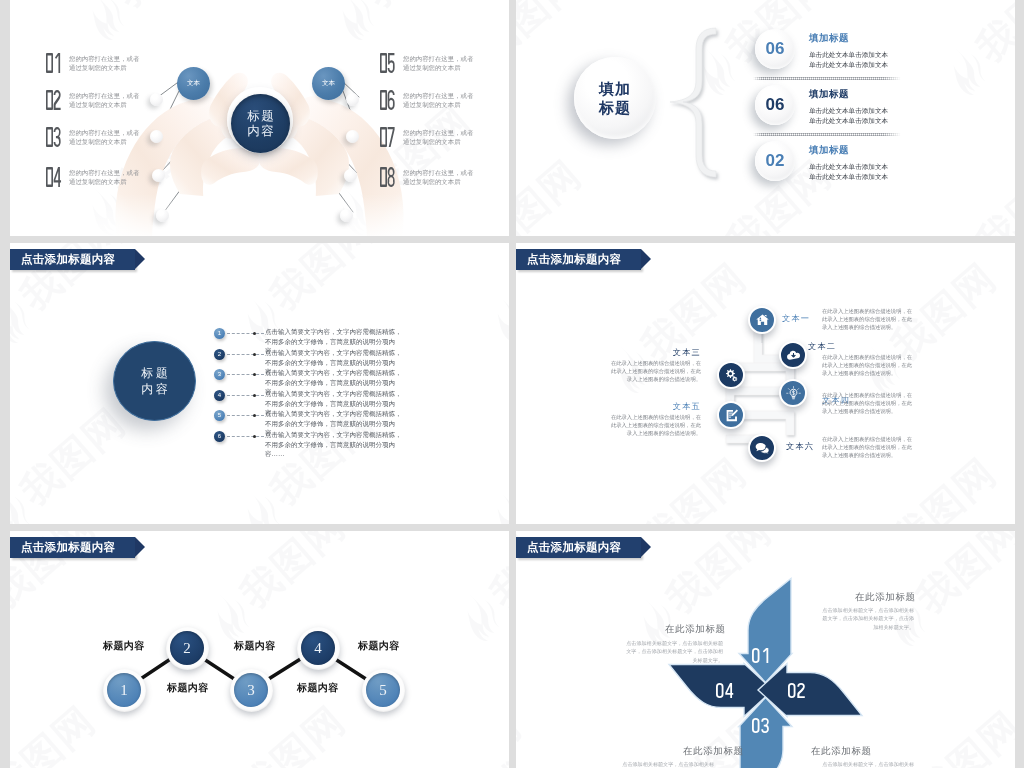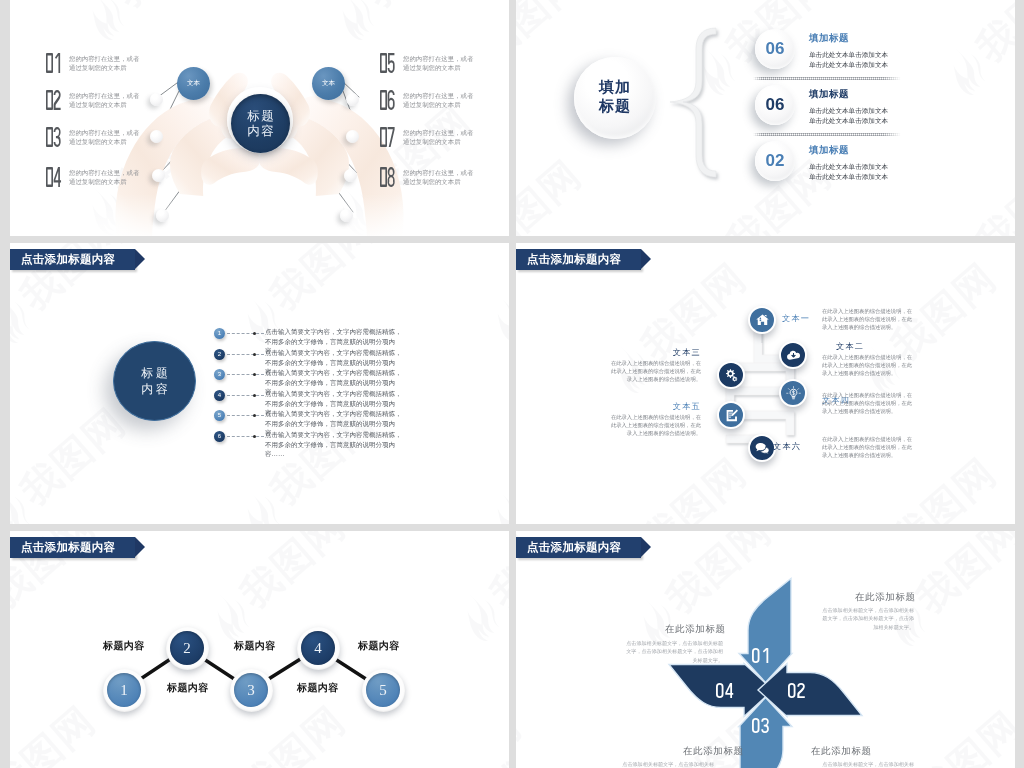--- a/index.html
+++ b/index.html
@@ -42,21 +42,21 @@
     box-shadow:inset 0 2px 5px rgba(0,0,0,.3), 0 2px 5px rgba(0,0,0,.2);
     display:flex;flex-direction:column;align-items:center;justify-content:center;
     color:#eef3f9;font-size:12.5px;line-height:14.5px;font-weight:400;letter-spacing:1.5px;
     text-indent:1.5px;}
 
   
   .s2big{position:absolute;border-radius:50%;
      background:radial-gradient(circle at 40% 30%,#ffffff 28%,#f6f6f7 60%,#e6e7e9 88%,#dcdee1 100%);
      box-shadow:-6px 6px 14px rgba(80,90,105,.35), inset 0 -2px 4px rgba(255,255,255,.9);
      display:flex;flex-direction:column;align-items:center;justify-content:center;
-     color:#1f3864;font-weight:700;font-size:15px;line-height:19px;letter-spacing:1px;font-family:Liberation Mono, monospace;}
+     color:#1f3864;font-weight:700;font-size:15px;line-height:19px;letter-spacing:1px;}
   .s2ball{position:absolute;border-radius:50%;
      background:radial-gradient(circle at 40% 30%,#ffffff 25%,#f7f7f8 58%,#e9eaec 88%,#dfe1e4 100%);
      box-shadow:-4px 5px 10px rgba(80,90,105,.33), inset 0 -1px 3px rgba(255,255,255,.9);
      display:flex;align-items:center;justify-content:center;color:#3a6ea5;font-weight:700;font-size:17px;}
   .s2title{position:absolute;color:#4a7fbb;font-weight:700;font-size:9.5px;letter-spacing:.5px;}
   .s2body{position:absolute;color:#3a3f47;font-size:6.6px;line-height:9.6px;}
   .s2rule{position:absolute;height:3px;
     background:repeating-linear-gradient(90deg,#b9bcc0 0 1px,transparent 1px 2px),
                repeating-linear-gradient(0deg,#b9bcc0 0 1px,transparent 1px 2px);
     background-blend-mode:multiply;opacity:.85;
@@ -611,25 +611,25 @@
         </svg>
       </div>
       <div class="s4c" style="left:232px;top:191px;width:24px;height:24px;background:#1b3a63">
         <svg width="15" height="15" viewBox="0 0 24 24">
           <path d="M9.3,3.3 c4.5,0 8.2,2.55 8.2,5.7 c0,3.15 -3.7,5.7 -8.2,5.7 c-0.95,0 -1.85,-0.11 -2.7,-0.32 l-4.4,2.0 1.4,-3.2 c-1.55,-1.05 -2.5,-2.5 -2.5,-4.18 c0,-3.15 3.7,-5.7 8.2,-5.7 z" fill="#fff"></path>
           <path d="M16.0,9.5 c3.6,0.45 6.4,2.6 6.4,5.2 c0,1.4 -0.8,2.65 -2.1,3.5 l1.2,2.7 -3.7,-1.7 c-0.72,0.18 -1.5,0.27 -2.3,0.27 c-3.1,0 -5.7,-1.5 -6.5,-3.5 c0.2,0.01 0.4,0.02 0.6,0.02 c4.0,0 7.3,-2.2 7.3,-5.2 c0,-0.43 -0.06,-0.85 -0.2,-1.25 z" fill="#fff" stroke="#1d3a5e" stroke-width="0.9"></path>
         </svg>
       </div>
       <div class="s4lbl" style="left:266px;top:70px;color:#4a7fb5">文本一</div>
       <div class="s4txt" style="left:306px;top:64px;width:95px">在此录入上述图表的综合描述说明，在此录入上述图表的综合描述说明，在此录入上述图表的综合描述说明。</div>
-      <div class="s4lbl" style="left:320px;top:98px;color:#1f3c66">文本二</div>
+      <div class="s4lbl" style="left:292px;top:98px;color:#1f3c66">文本二</div>
       <div class="s4txt" style="left:306px;top:110px;width:95px">在此录入上述图表的综合描述说明，在此录入上述图表的综合描述说明，在此录入上述图表的综合描述说明。</div>
       <div class="s4lbl" style="left:306px;top:152px;color:#4a7fb5">文本四</div>
       <div class="s4txt" style="left:306px;top:148px;width:95px">在此录入上述图表的综合描述说明，在此录入上述图表的综合描述说明，在此录入上述图表的综合描述说明。</div>
-      <div class="s4lbl" style="left:257px;top:198px;color:#1f3c66">文本六</div>
+      <div class="s4lbl" style="left:270px;top:198px;color:#1f3c66">文本六</div>
       <div class="s4txt" style="left:306px;top:192px;width:95px">在此录入上述图表的综合描述说明，在此录入上述图表的综合描述说明，在此录入上述图表的综合描述说明。</div>
       <div class="s4lbl" style="left:93px;top:104px;width:92px;text-align:right;color:#1f3c66">文本三</div>
       <div class="s4txt" style="left:93px;top:116px;width:92px;text-align:right">在此录入上述图表的综合描述说明，在此录入上述图表的综合描述说明，在此录入上述图表的综合描述说明。</div>
       <div class="s4lbl" style="left:93px;top:158px;width:92px;text-align:right;color:#4a7fb5">文本五</div>
       <div class="s4txt" style="left:93px;top:170px;width:92px;text-align:right">在此录入上述图表的综合描述说明，在此录入上述图表的综合描述说明，在此录入上述图表的综合描述说明。</div>
     </div>
     <div class="slide" id="s5">
       <svg class="wm" width="499" height="281" viewBox="0 0 499 281">
         <g transform="translate(-35,-90) rotate(-41)">
           <path transform="translate(-6,-36) scale(1.45)" d="M20,1 C21,9 19,14 15,19 C11,24 9,28 10.5,33 C9.5,28.5 11,25 14,21.5 C12.5,26 13,29.5 15.6,32.2 C14.8,28 16,25 18.6,22 C20.5,19.8 21.6,16.5 20,1 Z M11.5,8.5 C8.5,14 5.5,18.5 5,23.5 C4.6,28 6,31.5 8.8,33.5 C7,30 7.2,26.5 9,23 C8.3,27 9.2,30 11.3,31.8 C10.3,28 11,24.8 13,22 C10.2,18.5 10,13.5 11.5,8.5 Z M25.5,10 C26,15 25,18.5 22.5,22 C20.2,25.3 19.6,28.5 20.8,31.5 C20.2,28 21.5,25.2 24,22.5 C26.8,19.5 27,14.5 25.5,10 Z" fill="#f2f3f4"></path>

